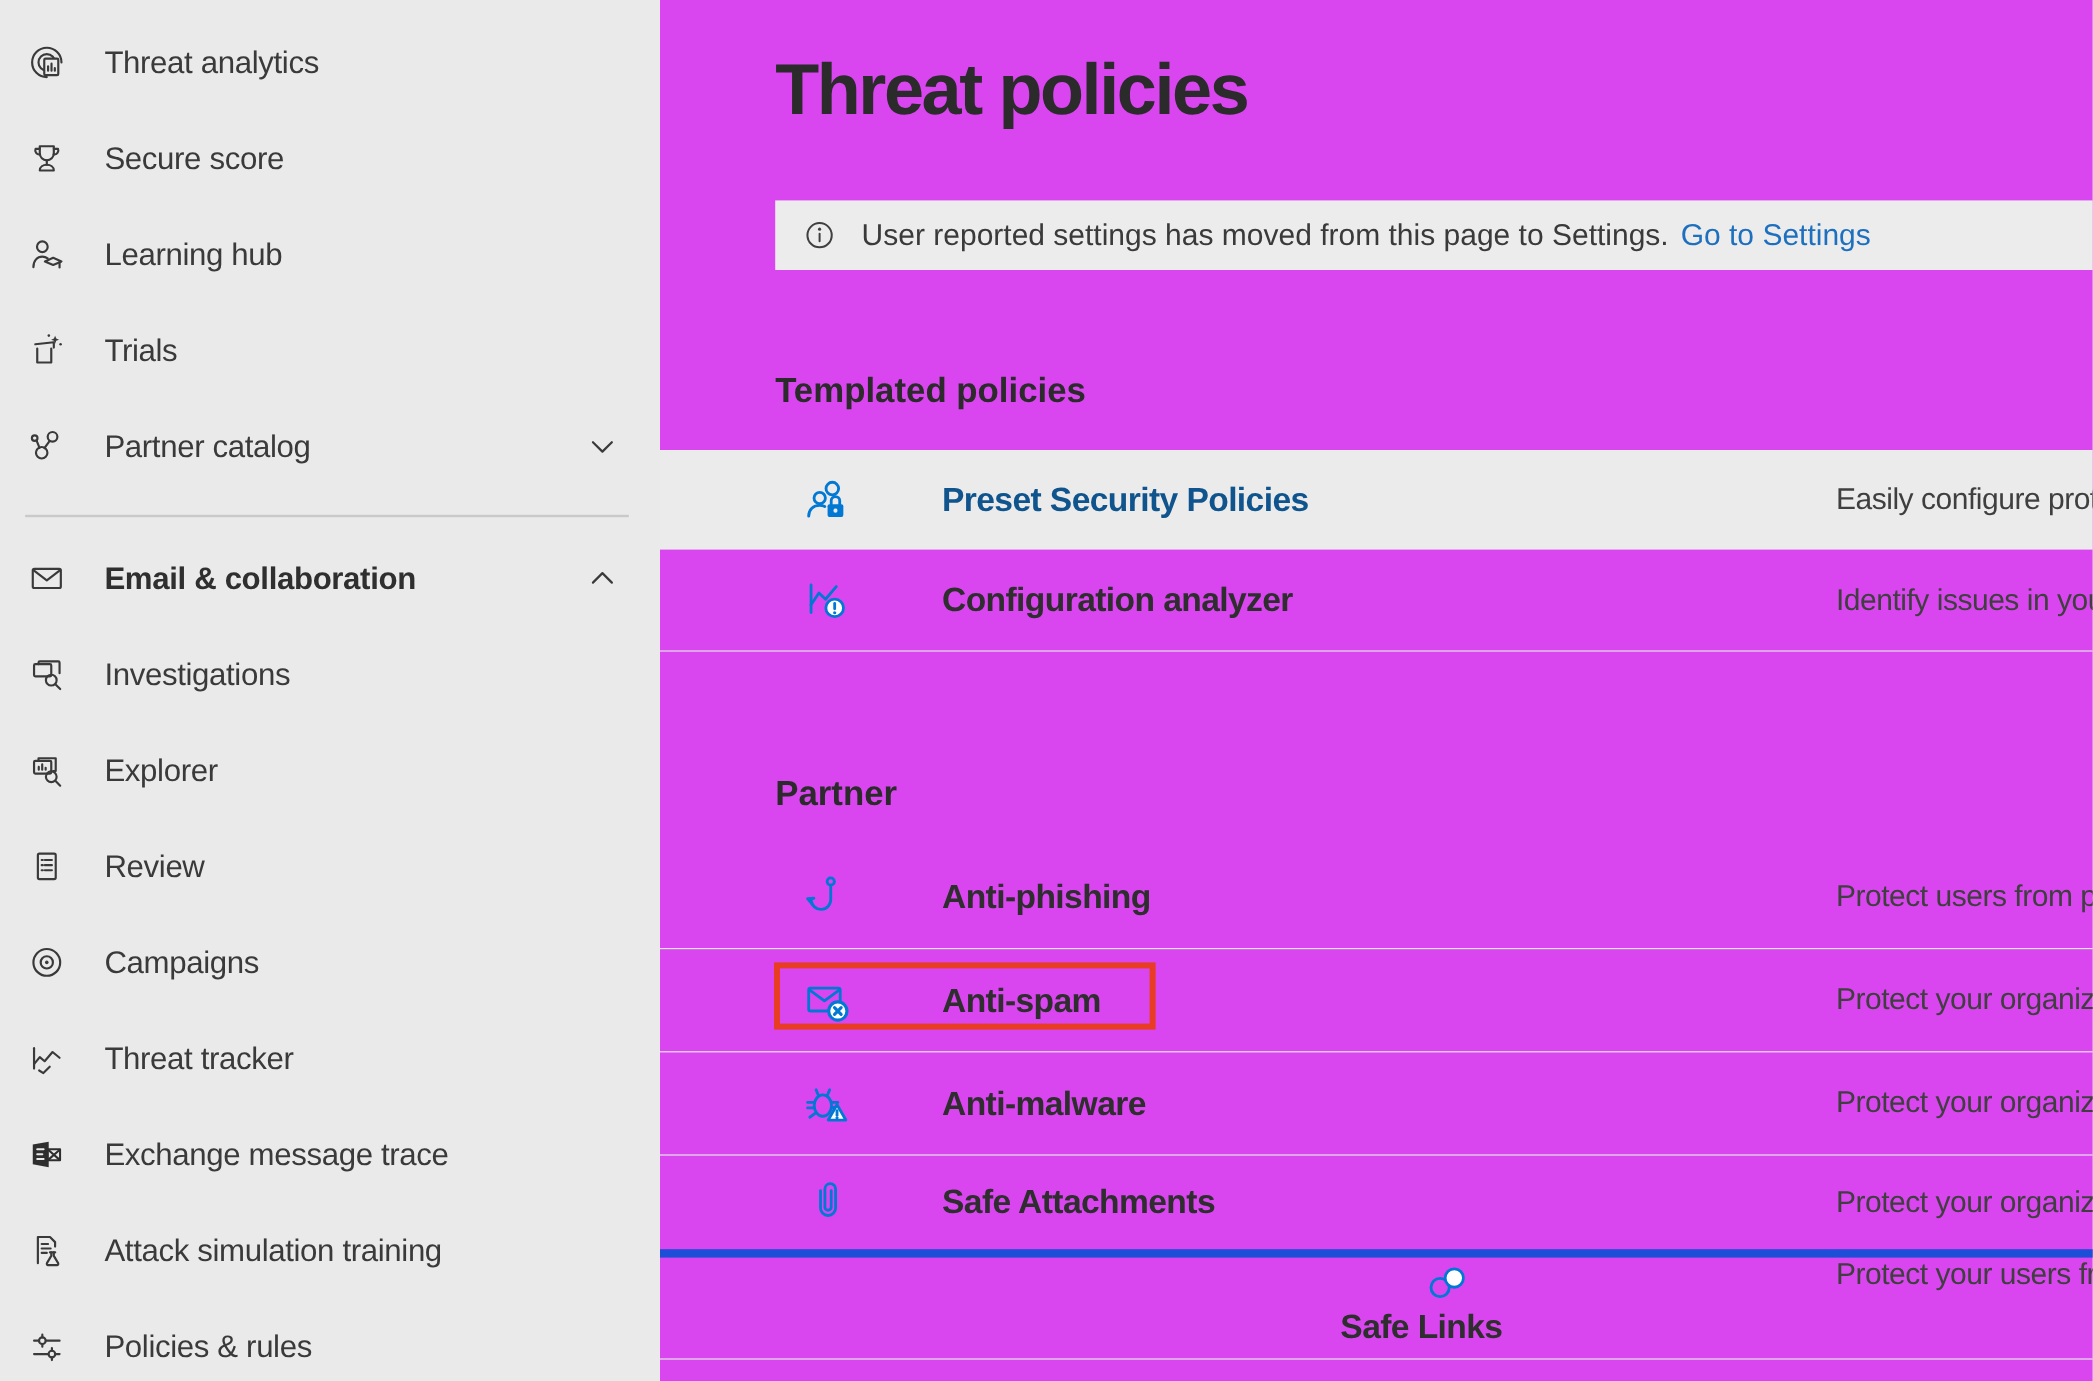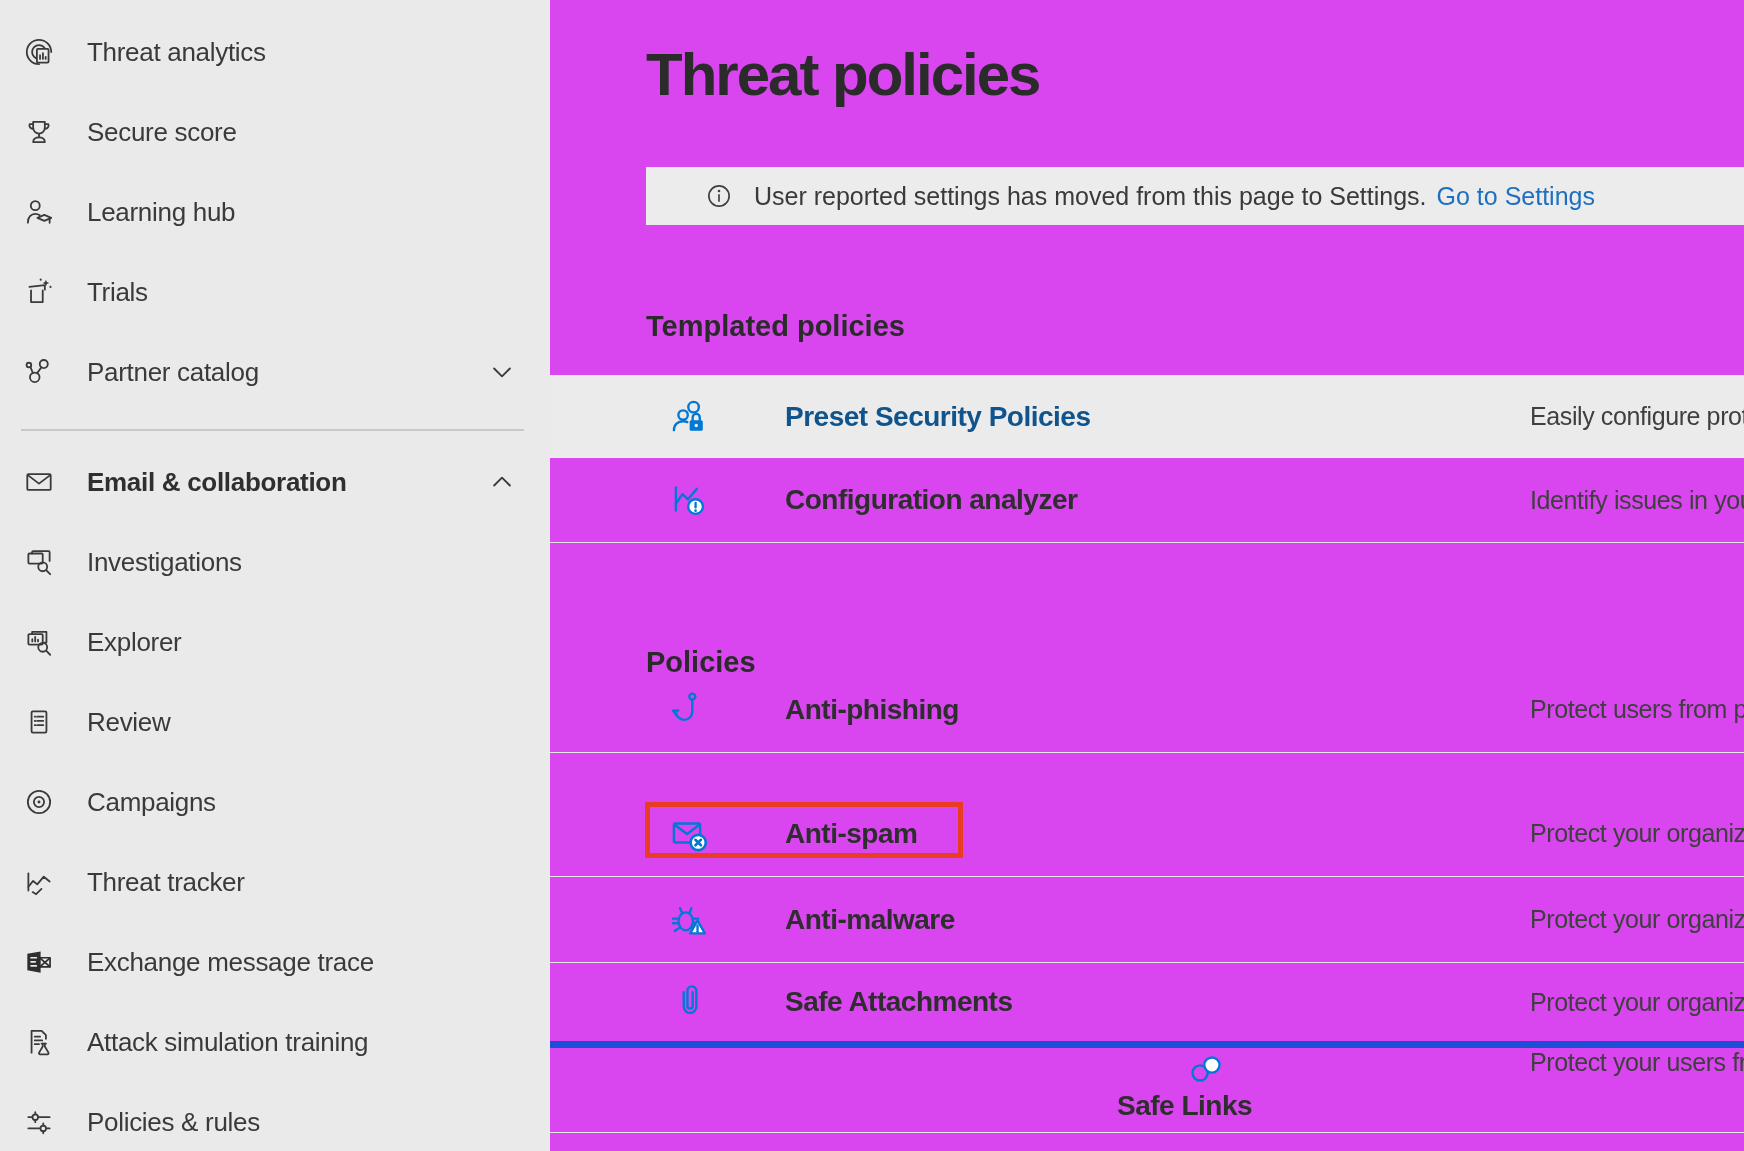--- a/index.html
+++ b/index.html
@@ -20,21 +20,21 @@
   .nav-chevron svg { width:100%; height:100%; fill:none; stroke:currentColor; stroke-width:2.1;
     stroke-linecap:round; stroke-linejoin:round; }
   .sidebar-divider { height:2px; background:#c9c9c9; margin:17px 26px 11px 21px; }
 
   
   .main { position:absolute; left:550px; top:0; width:1194px; height:1151px; background:#d946ef; }
   .page-title { position:absolute; left:96px; top:42px; font-size:60px; line-height:1.1;
     font-weight:700; letter-spacing:-2px; color:#2b2b2b; white-space:nowrap; }
 
   .banner { position:absolute; left:96px; right:0; top:167px; height:58px;
-    background:#ececec; display:flex; align-items:center;padding-left:36px; }
+    background:#ececec; display:flex; align-items:center; }
   .banner-icon { width:30px; height:30px; margin-left:22px; flex:none; color:#404040; }
   .banner-icon svg { width:100%; height:100%; fill:none; stroke:currentColor; stroke-width:1.8; }
   .banner-text { margin-left:20px; font-size:25px; color:#3a3a3a; white-space:nowrap; }
   .banner-link { margin-left:10px; font-size:25px; color:#1e70bf; white-space:nowrap; cursor:pointer; }
 
   .section-heading { position:absolute; left:96px; font-size:29px; font-weight:700;
     color:#2b2b2b; white-space:nowrap; }
   #heading-templated { top:310px; }
   #heading-policies  { top:646px; }
 
@@ -43,21 +43,21 @@
   .row-icon svg { width:100%; height:100%; fill:none; stroke:currentColor; stroke-width:1.8;
     stroke-linecap:round; stroke-linejoin:round; }
   .row-label { margin-left:75px; font-size:28px; font-weight:700; letter-spacing:-0.5px;
     color:#2e2e2e; white-space:nowrap; }
   .row-label.link-style { color:#0f548c; }
   .row-desc { position:absolute; left:980px; right:0; font-size:25px; letter-spacing:-0.4px;
     color:#3f3f3f; white-space:nowrap; overflow:hidden; }
 
   #row-preset  { top:375px; height:83px; background:#ebebeb; }
   #row-config  { top:458px; height:85px; border-bottom:1px solid #e3e3e3; }
-  #row-phish   { top:667px; height:86px; border-bottom:1px solid #e7e7e7; }
+  #row-phish   { top:705px; height:86px; border-bottom:1px solid #e7e7e7; }
   #row-spam    { top:791px; height:86px; border-bottom:1px solid #e7e7e7; }
   #row-malware { top:877px; height:86px; border-bottom:1px solid #e7e7e7;text-align:right; }
   #row-attach  { top:963px; height:85px; border-bottom:7px solid #1d4ed8; }
   #row-links   { top:1048px; height:85px; border-bottom:1px solid #e7e7e7;flex-direction:column; }
 
   .red-box { position:absolute; left:95px; top:11px; width:318px; height:56px;
     border:5px solid #e83c23; pointer-events:none; }
 </style>
 </head>
 <body>
@@ -289,21 +289,21 @@
             <path d="M6 19l5-7.5 4.2 4 6.8-8"></path>
             <circle cx="21" cy="21" r="5.6" fill="#ffffff"></circle>
             <path d="M21 18.2v3.4"></path>
             <circle cx="21" cy="24.1" r="1" fill="currentColor" stroke="none"></circle>
           </svg>
       </span>
       <span class="row-label">Configuration analyzer</span>
       <span class="row-desc">Identify issues in you</span>
     </div>
 
-    <h2 class="section-heading" id="heading-policies">Policies</h2>
+    <h2 class="section-heading" id="heading-policies">Partner</h2>
 
     <div class="row" id="row-phish">
       <span class="row-icon">
         <svg viewBox="0 0 32 32">
             <circle cx="18.5" cy="5.8" r="2.3"></circle>
             <path d="M18.5 8.1V17a6.2 6.2 0 0 1-12.4.6"></path>
             <path d="M6.4 19.8l-2.6-3.2 4-.2"></path>
           </svg>
       </span>
       <span class="row-label">Anti-phishing</span>

